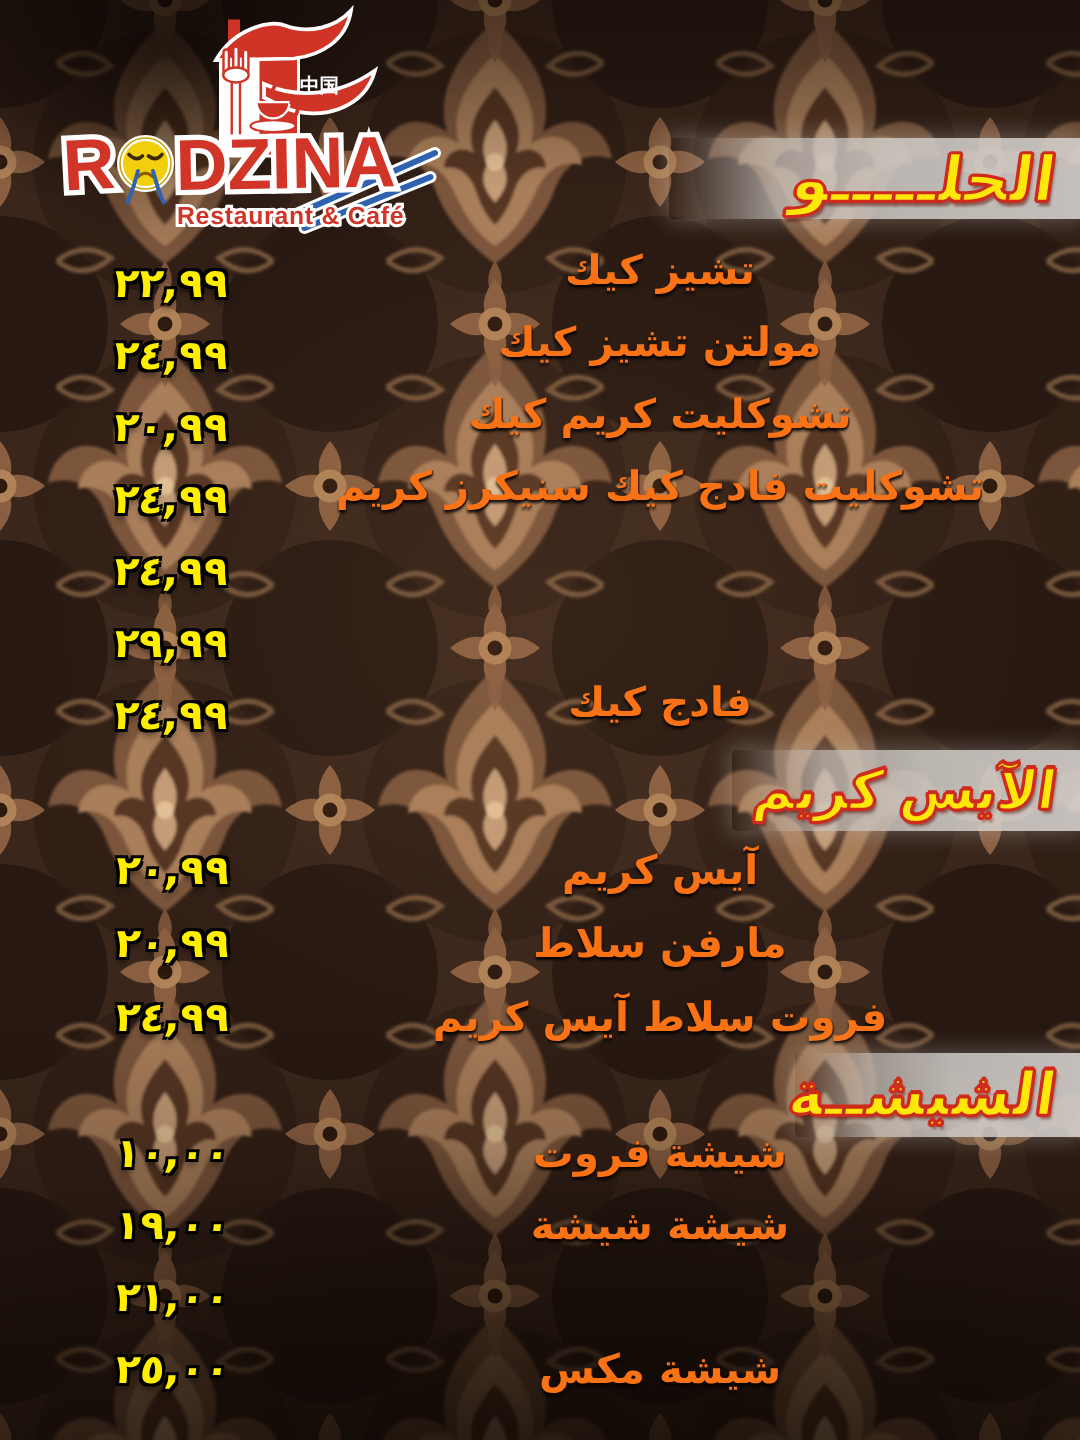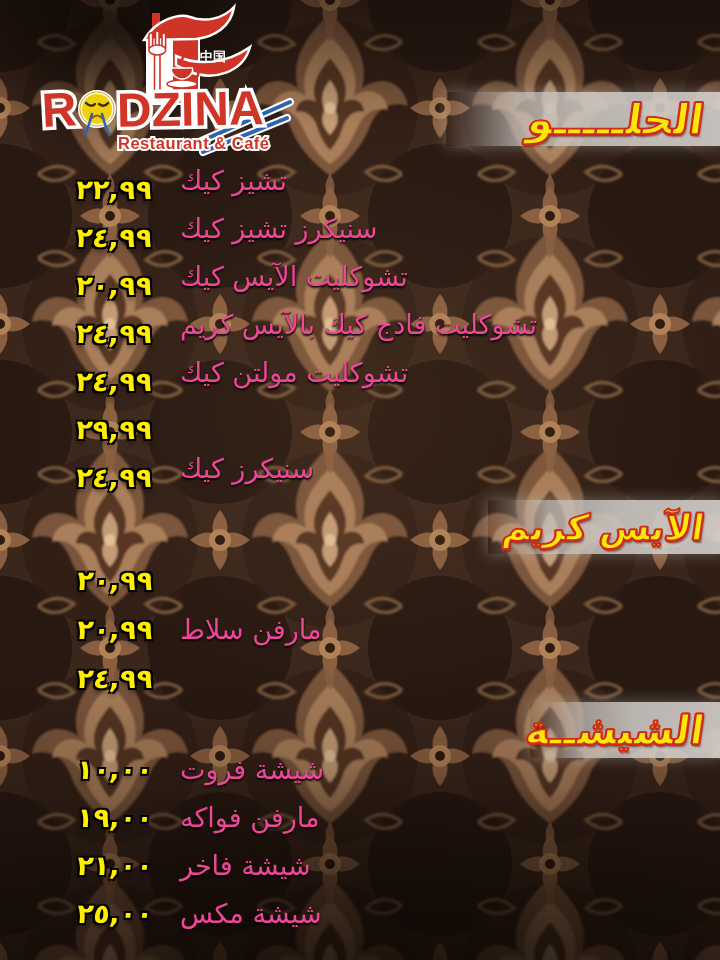--- a/index.html
+++ b/index.html
@@ -59,22 +59,22 @@
   .items-2{margin-top:-13px;}.items-2 .row{height:48px;}
   .row{display:flex;align-items:center;justify-content:space-between;}
   .price{
     width:130px;margin-left:50px;text-align:center;direction:ltr;
     font-size:27px;font-weight:bold;color:#ffee00;white-space:nowrap;
     transform:skewX(-6deg);
     text-shadow:2px 2px 0 #000,-2px 2px 0 #000,2px -2px 0 #000,-2px -2px 0 #000,0 4px 5px rgba(0,0,0,.55);
   }
   .items-0 .price{transform:skewX(-6deg) translateY(9px);}
   .name{
-    flex:1;direction:rtl;text-align:left;padding-right:20px;
-    font-size:27px;font-weight:normal;color:#ec4899;white-space:nowrap;
+    flex:1;direction:rtl;text-align:center;padding-right:20px;
+    font-size:27px;font-weight:bold;color:#f97316;white-space:nowrap;
     text-shadow:0 2px 2px rgba(0,0,0,.85),1px 1px 0 rgba(60,30,10,.6);
   }
 </style>
 </head>
 <body>
 
 <div class="stage">
 
   <svg class="bg" width="720" height="960" viewBox="0 0 720 960" aria-hidden="true">
     <defs>
@@ -177,72 +177,72 @@
       <div class="banner banner-0">
         <span class="banner-text">الحلـــــو</span>
       </div>
       <div class="items items-0">
         <div class="row">
           <span class="price">٢٢,٩٩</span>
           <span class="name">تشيز كيك</span>
         </div>
         <div class="row">
           <span class="price">٢٤,٩٩</span>
-          <span class="name">سنيكرز تشيز كيك</span>
+          <span class="name">مولتن تشيز كيك</span>
         </div>
         <div class="row">
           <span class="price">٢٠,٩٩</span>
-          <span class="name">تشوكليت الآيس كيك</span>
-        </div>
-        <div class="row">
-          <span class="price">٢٤,٩٩</span>
-          <span class="name">تشوكليت فادج كيك بالآيس كريم</span>
-        </div>
-        <div class="row">
-          <span class="price">٢٤,٩٩</span>
-          <span class="name">تشوكليت مولتن كيك</span>
+          <span class="name">تشوكليت كريم كيك</span>
+        </div>
+        <div class="row">
+          <span class="price">٢٤,٩٩</span>
+          <span class="name">تشوكليت فادج كيك سنيكرز كريم</span>
+        </div>
+        <div class="row">
+          <span class="price">٢٤,٩٩</span>
         </div>
         <div class="row">
           <span class="price">٢٩,٩٩</span>
         </div>
         <div class="row">
           <span class="price">٢٤,٩٩</span>
-          <span class="name">سنيكرز كيك</span>
+          <span class="name">فادج كيك</span>
         </div>
       </div>
       <div class="banner banner-1">
         <span class="banner-text">الآيس كريم</span>
       </div>
       <div class="items items-1">
         <div class="row">
           <span class="price">٢٠,٩٩</span>
+          <span class="name">آيس كريم</span>
         </div>
         <div class="row">
           <span class="price">٢٠,٩٩</span>
           <span class="name">مارفن سلاط</span>
         </div>
         <div class="row">
           <span class="price">٢٤,٩٩</span>
+          <span class="name">فروت سلاط آيس كريم</span>
         </div>
       </div>
       <div class="banner banner-2">
         <span class="banner-text">الشيشــة</span>
       </div>
       <div class="items items-2">
         <div class="row">
           <span class="price">١٠,٠٠</span>
           <span class="name">شيشة فروت</span>
         </div>
         <div class="row">
           <span class="price">١٩,٠٠</span>
-          <span class="name">مارفن فواكه</span>
+          <span class="name">شيشة شيشة</span>
         </div>
         <div class="row">
           <span class="price">٢١,٠٠</span>
-          <span class="name">شيشة فاخر</span>
         </div>
         <div class="row">
           <span class="price">٢٥,٠٠</span>
           <span class="name">شيشة مكس</span>
         </div>
       </div>
     </div>
 
 </div>
 

